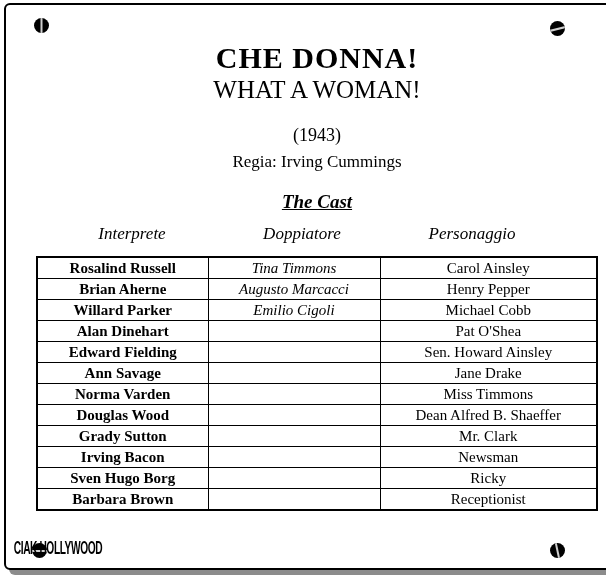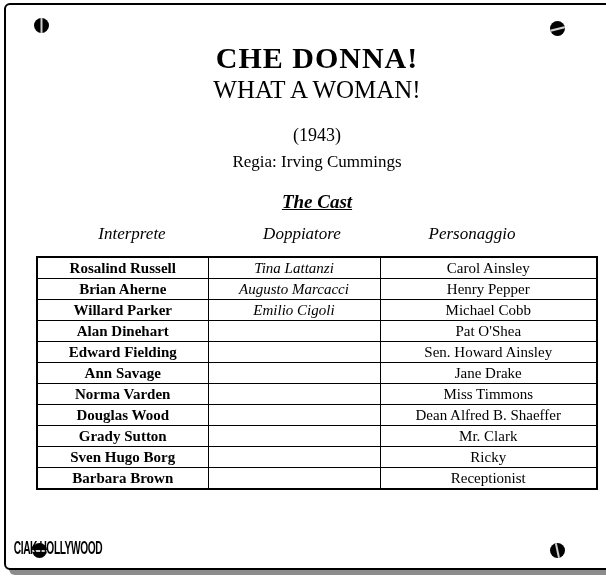--- a/index.html
+++ b/index.html
@@ -168,21 +168,21 @@
 
     <table class="cast-table">
       <colgroup>
         <col style="width:171px">
         <col style="width:172px">
         <col style="width:217px">
       </colgroup>
       <tbody>
           <tr>
             <td class="c0">Rosalind Russell</td>
-            <td class="c1">Tina Lattanzi</td>
+            <td class="c1">Tina Timmons</td>
             <td class="c2">Carol Ainsley</td>
           </tr>
           <tr>
             <td class="c0">Brian Aherne</td>
             <td class="c1">Augusto Marcacci</td>
             <td class="c2">Henry Pepper</td>
           </tr>
           <tr>
             <td class="c0">Willard Parker</td>
             <td class="c1">Emilio Cigoli</td>
@@ -212,20 +212,25 @@
             <td class="c0">Douglas Wood</td>
             <td class="c1"></td>
             <td class="c2">Dean Alfred B. Shaeffer</td>
           </tr>
           <tr>
             <td class="c0">Grady Sutton</td>
             <td class="c1"></td>
             <td class="c2">Mr. Clark</td>
           </tr>
           <tr>
+            <td class="c0">Irving Bacon</td>
+            <td class="c1"></td>
+            <td class="c2">Newsman</td>
+          </tr>
+          <tr>
             <td class="c0">Sven Hugo Borg</td>
             <td class="c1"></td>
             <td class="c2">Ricky</td>
           </tr>
           <tr>
             <td class="c0">Barbara Brown</td>
             <td class="c1"></td>
             <td class="c2">Receptionist</td>
           </tr>
         </tbody>

